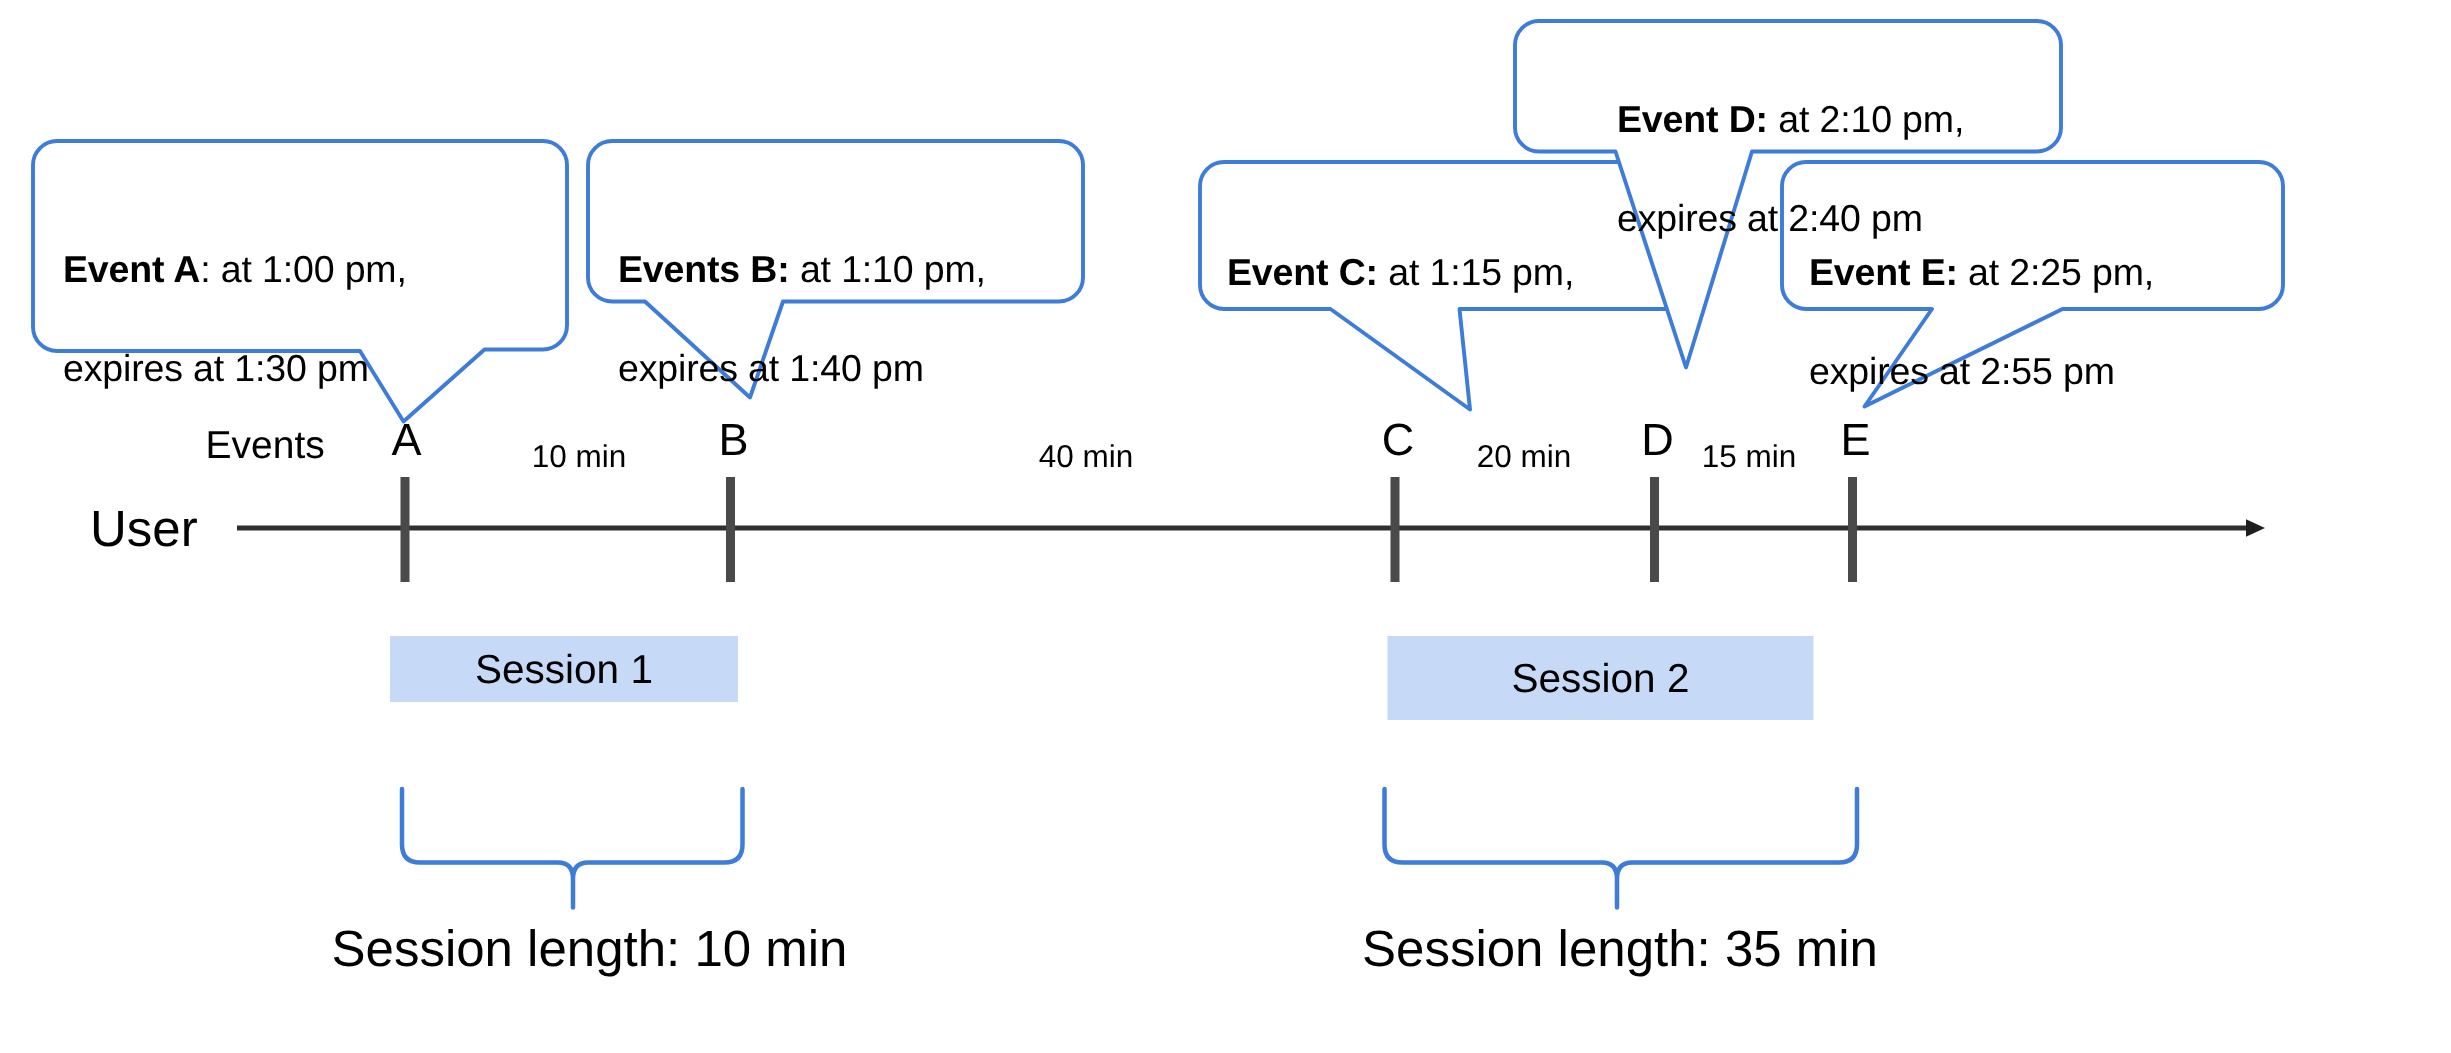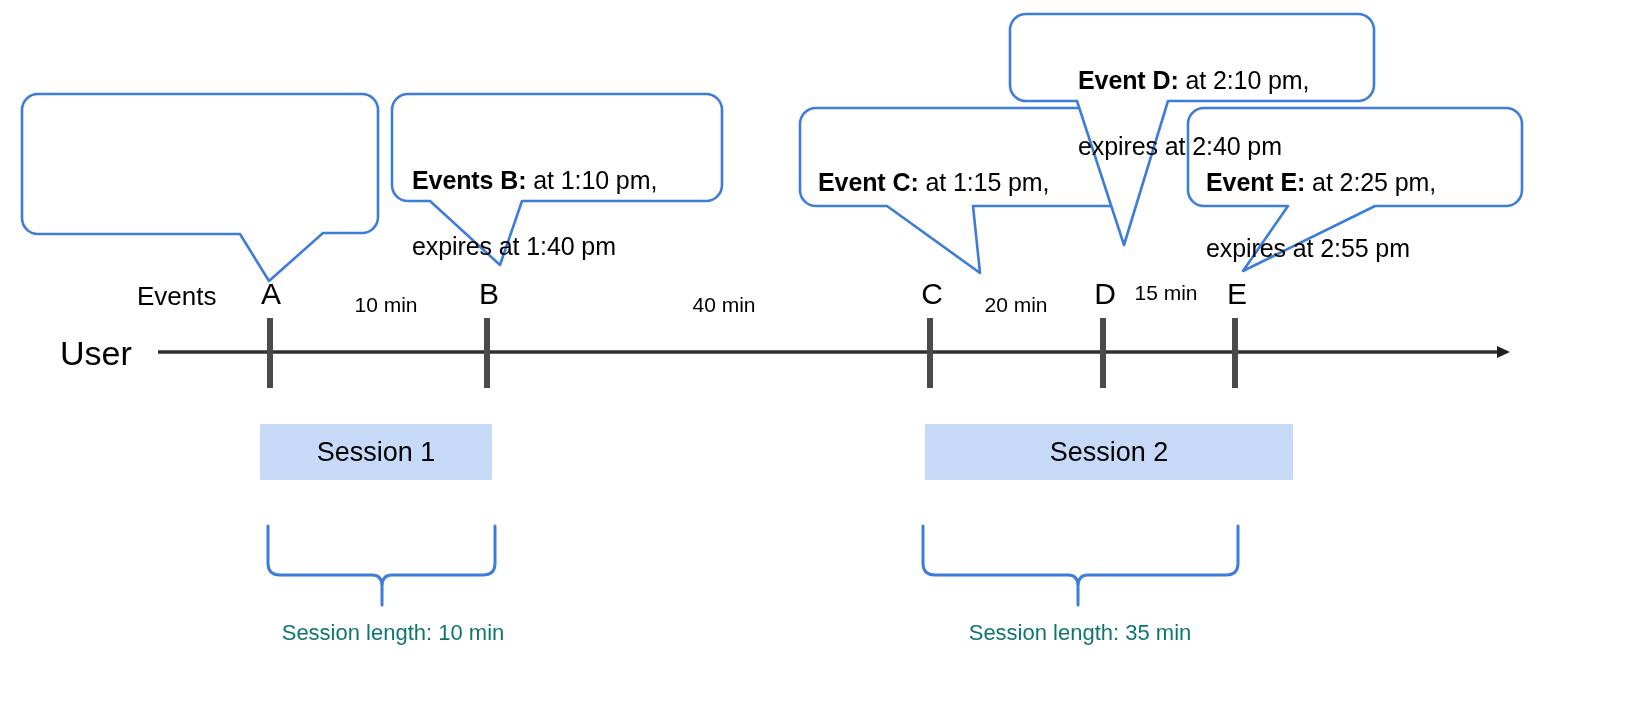--- a/index.html
+++ b/index.html
@@ -82,23 +82,23 @@
     display: flex;
     align-items: center;
     justify-content: center;
     font-size: 27px;
     color: #000000;
   }
 
   
   .session-length {
     position: absolute;
-    font-size: 22px;
+    font-size: 34px;
     line-height: 30px;
-    color: #0f766e;
+    color: #000000;
     text-align: left;
     transform: translateX(-50%);
     white-space: nowrap;
   }
 </style>
 </head>
 <body>
 
 <div id="stage">
 
@@ -205,20 +205,24 @@
              H1068
              q10,0 10,11
              v19
              v-19
              q0,-11 10,-11
              H1226
              q12,0 12,-12
              V526" fill="none" stroke="#3d7cd8" stroke-width="3" stroke-linecap="round" stroke-linejoin="round"></path>
   </svg>
 
+  <div class="callout-text" style="left:42px; top:131px; width:330px;">
+    <div><b>Event A</b><span>:</span><span> at 1:00 pm,</span></div>
+    <div>expires at 1:30 pm</div>
+  </div>
 
   <div class="callout-text" style="left:412px; top:131px; width:310px;">
     <div><b>Events B</b><b>:</b><span> at 1:10 pm,</span></div>
     <div>expires at 1:40 pm</div>
   </div>
 
   <div class="callout-text" style="left:818px; top:133px; width:315px;">
     <div><b>Event C</b><b>:</b><span> at 1:15 pm,</span></div>
   </div>
 
@@ -238,27 +242,27 @@
 
   <div class="event-letter" style="left:271px; top:277px;">A</div>
   <div class="event-letter" style="left:489px; top:277px;">B</div>
   <div class="event-letter" style="left:932px; top:277px;">C</div>
   <div class="event-letter" style="left:1105px; top:277px;">D</div>
   <div class="event-letter" style="left:1237px; top:277px;">E</div>
 
   <div class="gap-label" style="left:386px; top:292px;">10 min</div>
   <div class="gap-label" style="left:724px; top:292px;">40 min</div>
   <div class="gap-label" style="left:1016px; top:292px;">20 min</div>
-  <div class="gap-label" style="left:1166px; top:280px;">15 min</div>
-
-  <div class="session-box" style="left:260px; top:424px; width:232px; height:56px;">
+  <div class="gap-label" style="left:1166px; top:292px;">15 min</div>
+
+  <div class="session-box" style="left:260px; top:424px; width:232px; height:44px;">
     <span>Session 1</span>
   </div>
 
-  <div class="session-box" style="left:925px; top:424px; width:368px; height:56px;">
+  <div class="session-box" style="left:925px; top:424px; width:284px; height:56px;">
     <span>Session 2</span>
   </div>
 
   <div class="session-length" style="left:393px; top:618px;">Session length: 10 min</div>
 
   <div class="session-length" style="left:1080px; top:618px;">Session length: 35 min</div>
 
 </div>
 
 </body></html>

